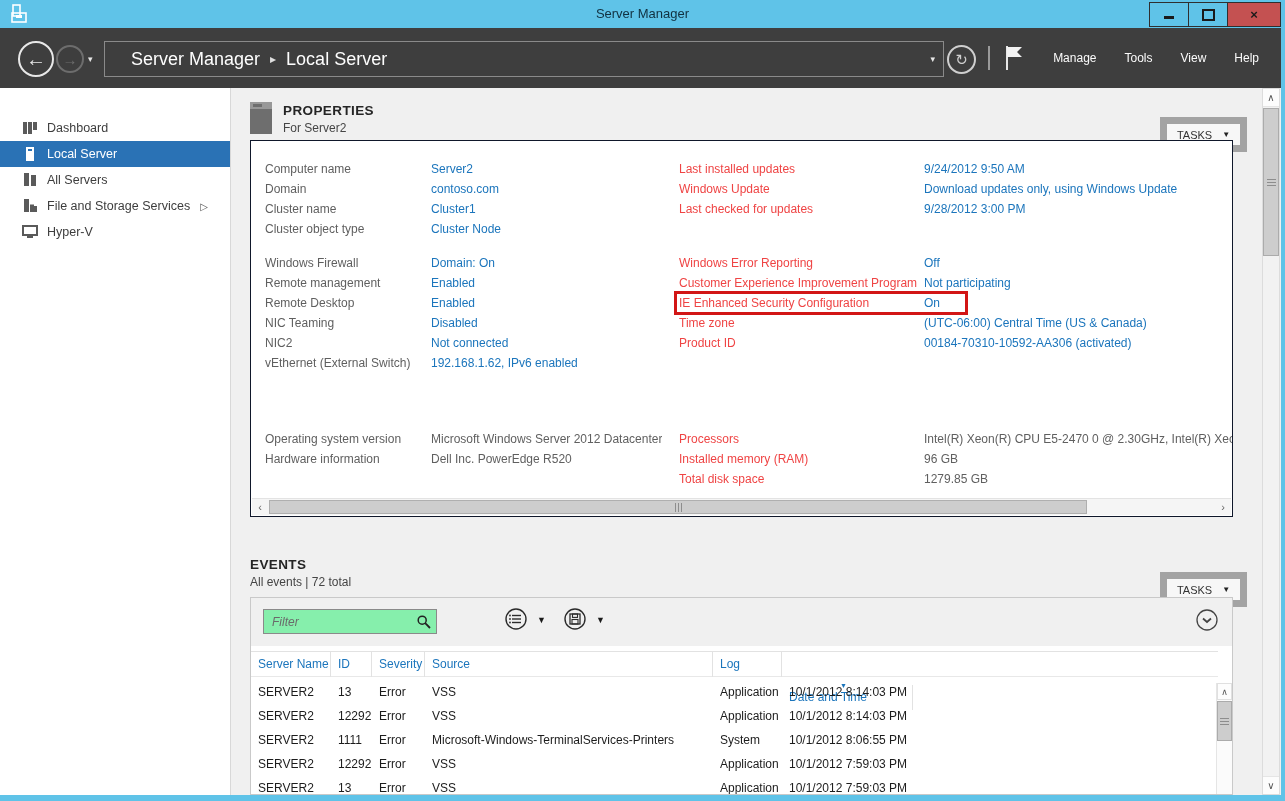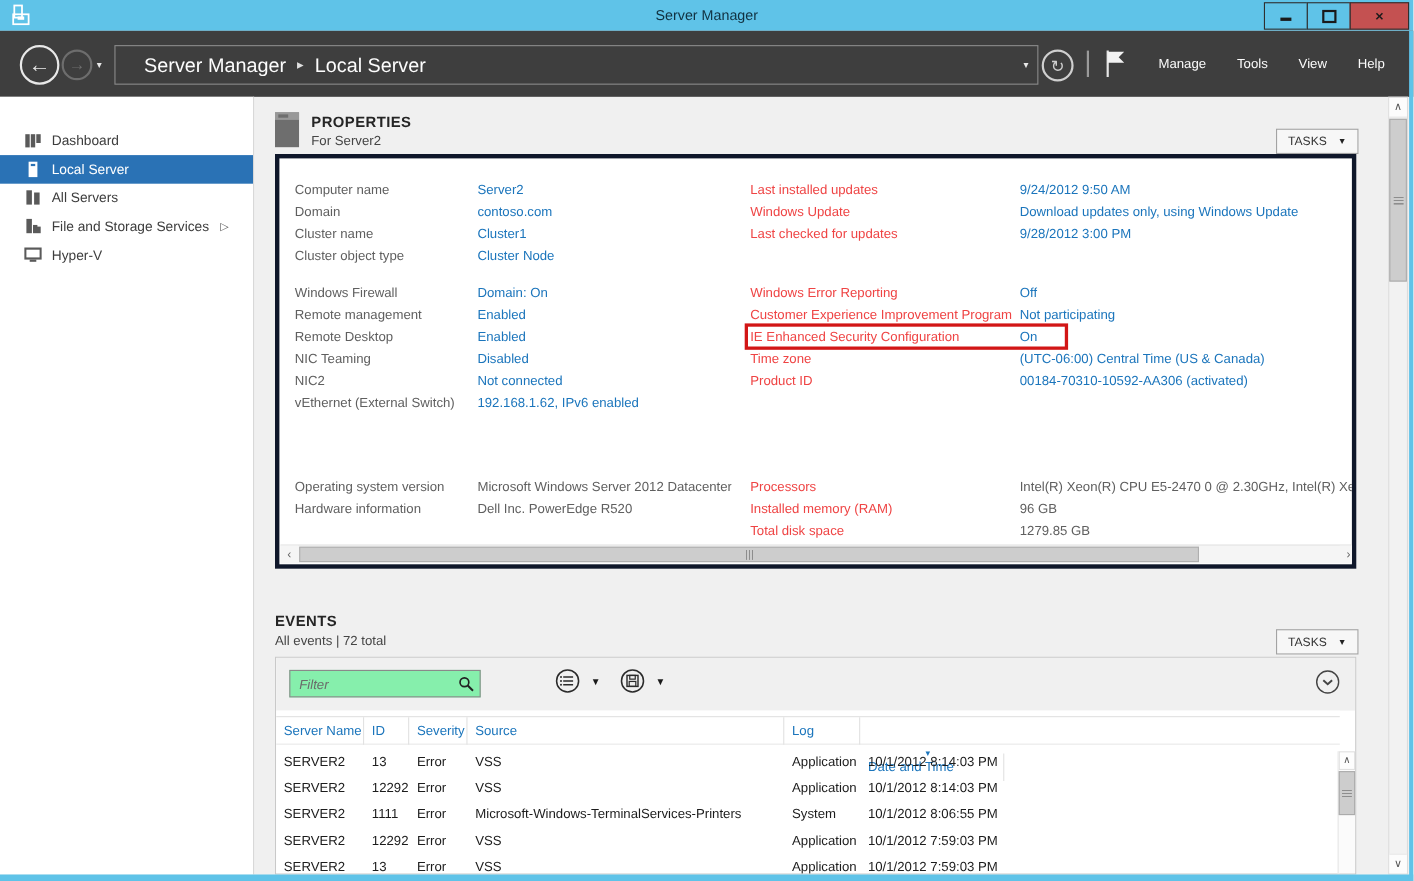--- a/index.html
+++ b/index.html
@@ -45,27 +45,27 @@
   .side-item .s-icon{width:16px;height:16px;margin-left:22px;margin-right:9px;color:#5a5a5a;flex:0 0 auto;}
   .side-item.selected{background:#2a72b5;color:#ffffff;}
   .side-item.selected .s-icon{color:#ffffff;}
   .side-item .expander{margin-left:10px;font-size:10px;color:#555;}
   .side-list{padding-top:27px;}
 
   
   .sec-head{position:absolute;color:#252525;}
   .sec-title{font-size:13.5px;font-weight:bold;letter-spacing:.4px;}
   .sec-sub{font-size:12px;color:#454545;margin-top:3px;}
-  .tasks-btn{position:absolute;width:73px;height:21px;border:1px solid #a3a3a3;background:#f7f7f7;
+  .tasks-btn{position:absolute;width:73px;height:21px;border:7px solid #a3a3a3;background:#f7f7f7;
     display:flex;align-items:center;justify-content:center;gap:10px;font-size:11px;color:#333;}
   .tasks-btn .t-caret{font-size:8px;color:#222;}
 
   
   .props-panel{position:absolute;left:250px;top:140px;width:983px;height:377px;background:#fff;
-    border:4px solid #0f172a;box-sizing:border-box;overflow:hidden;}
+    border:1px solid #0f172a;box-sizing:border-box;overflow:hidden;}
   .props-icon{position:absolute;left:250px;top:102px;width:22px;height:32px;}
   .prop-col{position:absolute;top:0;}
   .prop-col.left{left:14px;width:414px;}
   .prop-col.right{left:428px;width:553px;}
   .prop-group.lg1{margin-top:18px;} .prop-group.lg2{margin-top:14px;} .prop-group.lg3{margin-top:56px;}
   .prop-group.rg1{margin-top:18px;} .prop-group.rg2{margin-top:34px;} .prop-group.rg3{margin-top:76px;}
   .prop-row{position:relative;height:20px;line-height:20px;font-size:12px;display:flex;white-space:nowrap;}
   .prop-col.left  .prop-row .p-label{width:166px;flex:0 0 auto;color:#5f5f5f;}
   .prop-col.right .prop-row .p-label{width:245px;flex:0 0 auto;color:#ef4444;}
   .prop-row .p-value{color:#5f5f5f;overflow:hidden;}

